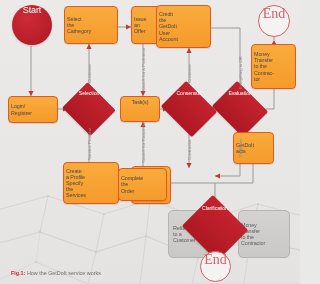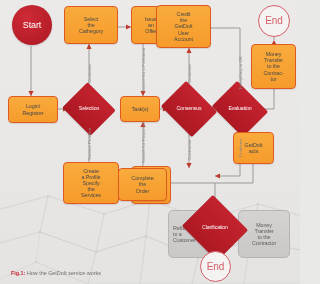--- a/index.html
+++ b/index.html
@@ -29,21 +29,21 @@
     position: absolute;
     left: 0; top: 0;
     width: 300px; height: 284px;
   }
 
   
   .node {
     position: absolute;
     box-sizing: border-box;
     display: flex;
-    align-items: center;
+    align-items: flex-start;
     justify-content: center;
     text-align: center;
     line-height: 1.12;
     letter-spacing: -0.1px;
   }
   .box {
     background: linear-gradient(180deg, #f7a githubfake 0%, #f29a2e 100%);
     border: 1px solid #e0591f;
     border-radius: 4px;
     color: #4a4a48;
@@ -89,21 +89,22 @@
     background-image: radial-gradient(circle at 38% 32%, #cf2b36 0%, #b51d28 72%);
     color: #ffffff;
     font-size: 9px;
     box-shadow: 0 1px 2px rgba(0,0,0,0.15);
   }
   .circle-end {
     border-radius: 50%;
     background: #f4f3f2;
     border: 1.3px solid #d4606a;
     color: #d4606a;
-    font-size: 10px;
+    font-size: 14px;
+    font-family: Liberation Serif, serif;
   }
 
   
   .elabel {
     position: absolute;
     font-size: 4.3px;
     color: #8b8a88;
     white-space: nowrap;
     letter-spacing: 0.05px;
     transform-origin: 0 0;

